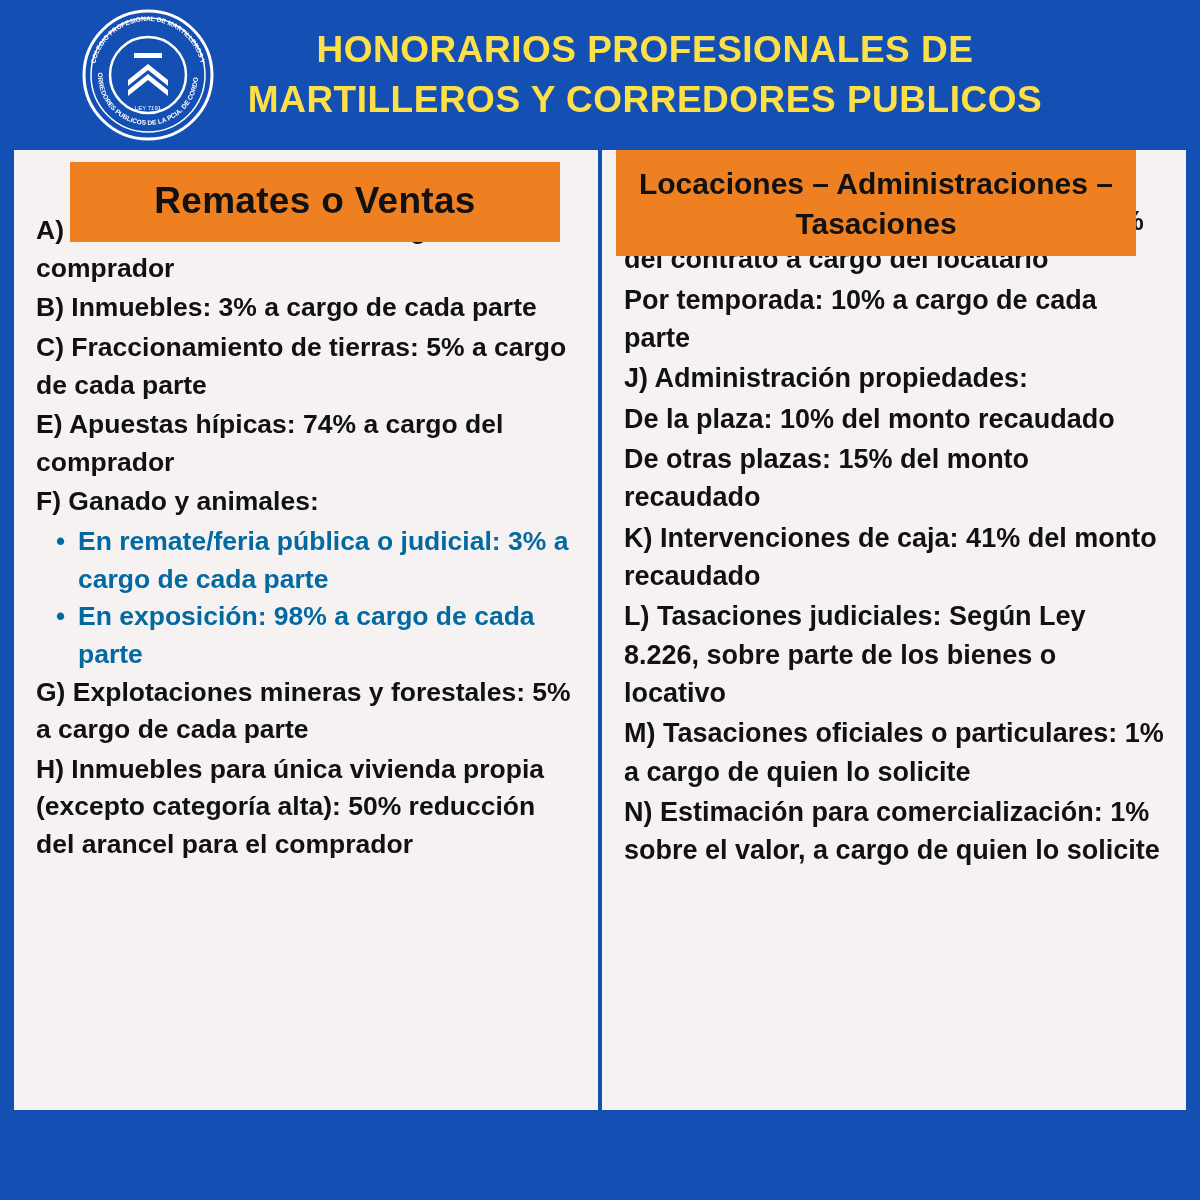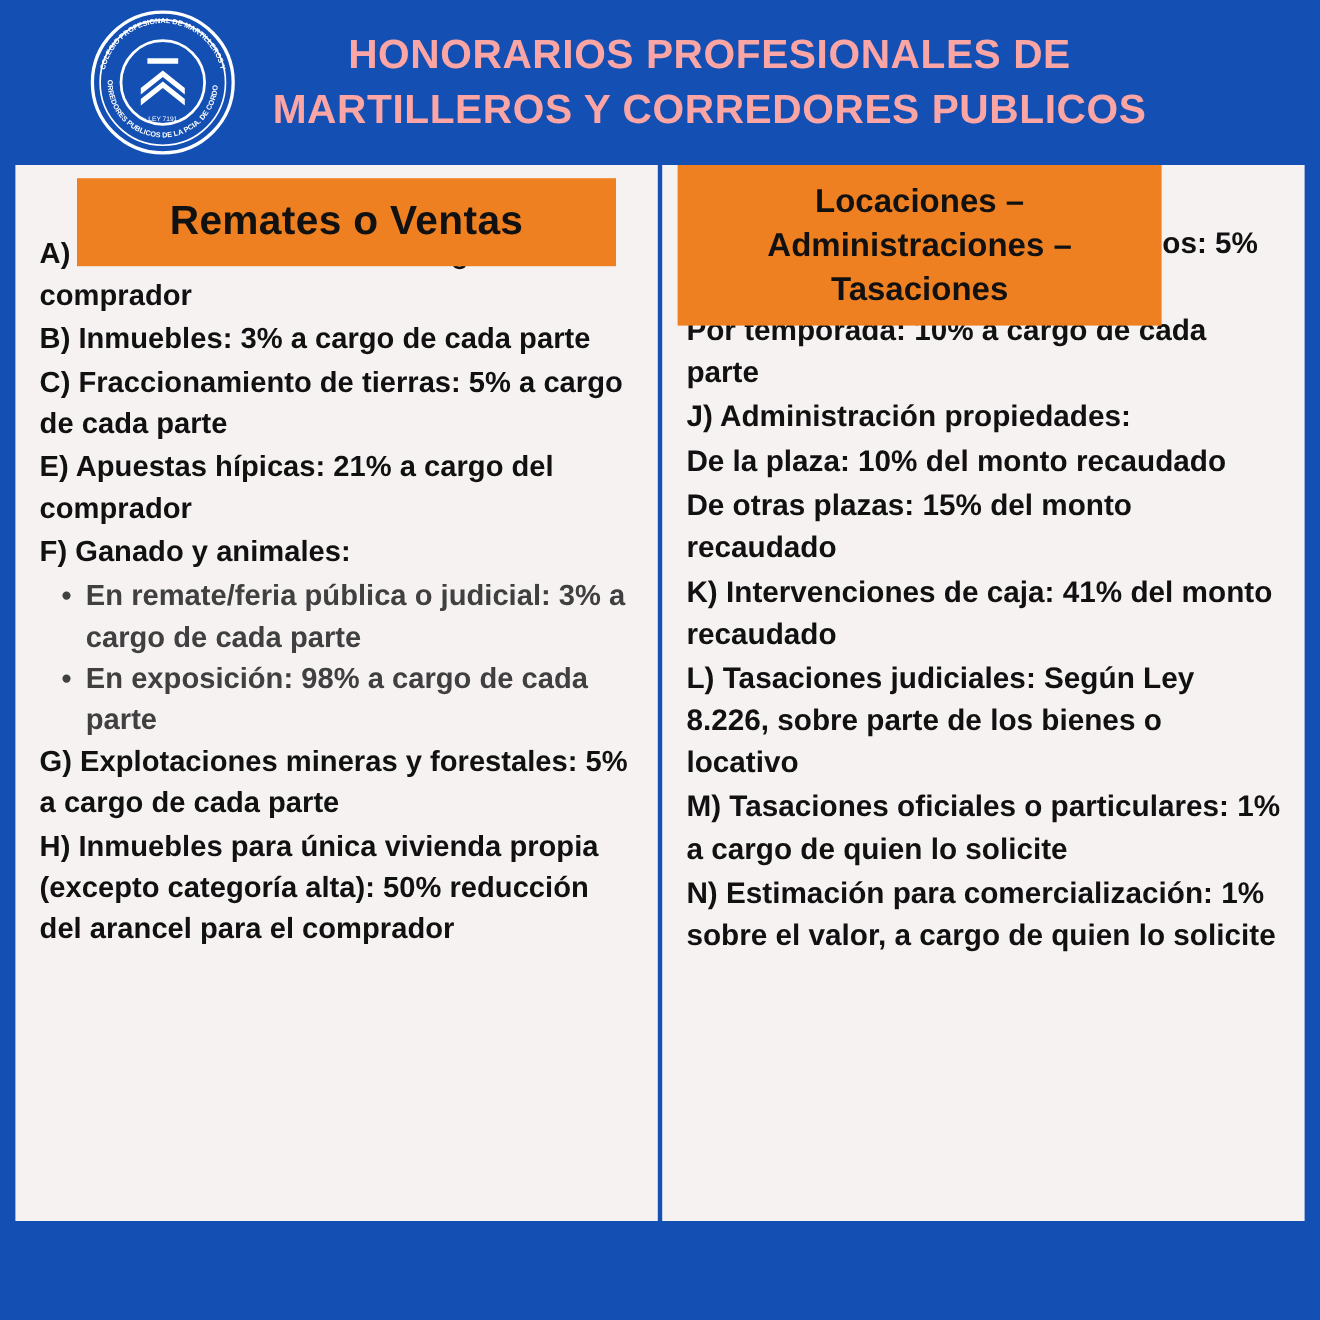--- a/index.html
+++ b/index.html
@@ -34,21 +34,21 @@
     left: 68px;
     top: 8px;
     width: 160px;
     height: 135px;
   }
   .logo svg { display: block; }
   .header-title {
     width: 940px;
     margin-left: 90px;
     text-align: center;
-    color: #fca5a5;
+    color: #fde047;
     font-size: 37px;
     font-weight: 700;
     line-height: 1.35;
     letter-spacing: 0.5px;
   }
   .header-title .line { display: block; white-space: nowrap; }
 
   
   .columns {
     position: relative;
@@ -83,21 +83,21 @@
     left: 56px;
     top: 12px;
     width: 490px;
     padding: 18px 10px 20px 10px;
     font-size: 37px;
     letter-spacing: 0.3px;
   }
   .banner-right {
     left: 14px;
     top: 0px;
-    width: 440px;
+    width: 520px;
     padding: 14px 12px 12px 12px;
     font-size: 30px;
     line-height: 1.33;
   }
 
   .entries {
     margin: 0;
     padding: 0;
     list-style: none;
   }
@@ -110,21 +110,21 @@
   }
   .col-right .entry { font-size: 27px; }
 
   .sublist {
     margin: 0 0 0 14px;
     padding: 0 0 0 26px;
     list-style: none;
   }
   .subitem {
     position: relative;
-    color: #404040;
+    color: #0369a1;
     font-size: 26.5px;
     font-weight: 700;
     line-height: 1.42;
     padding-left: 2px;
   }
   .subitem::before {
     content: "\2022";
     position: absolute;
     left: -20px;
     top: 0;
@@ -168,21 +168,21 @@
 
     <div class="col col-left">
       <div class="banner banner-left">
         <span>Remates o Ventas</span>
       </div>
       <div class="card">
         <ul class="entries">
           <li class="entry">A) Bienes Muebles: 10% a cargo del comprador</li>
           <li class="entry">B) Inmuebles: 3% a cargo de cada parte</li>
           <li class="entry">C) Fraccionamiento de tierras: 5% a cargo de cada parte</li>
-          <li class="entry">E) Apuestas hípicas: 21% a cargo del comprador</li>
+          <li class="entry">E) Apuestas hípicas: 74% a cargo del comprador</li>
           <li class="entry">F) Ganado y animales:</li>
         </ul>
         <ul class="sublist">
           <li class="subitem">En remate/feria pública o judicial: 3% a cargo de cada parte</li>
           <li class="subitem">En exposición: 98% a cargo de cada parte</li>
         </ul>
         <ul class="entries">
           <li class="entry">G) Explotaciones mineras y forestales: 5% a cargo de cada parte</li>
           <li class="entry">H) Inmuebles para única vivienda propia (excepto categoría alta): 50% reducción del arancel para el comprador</li>
         </ul>

